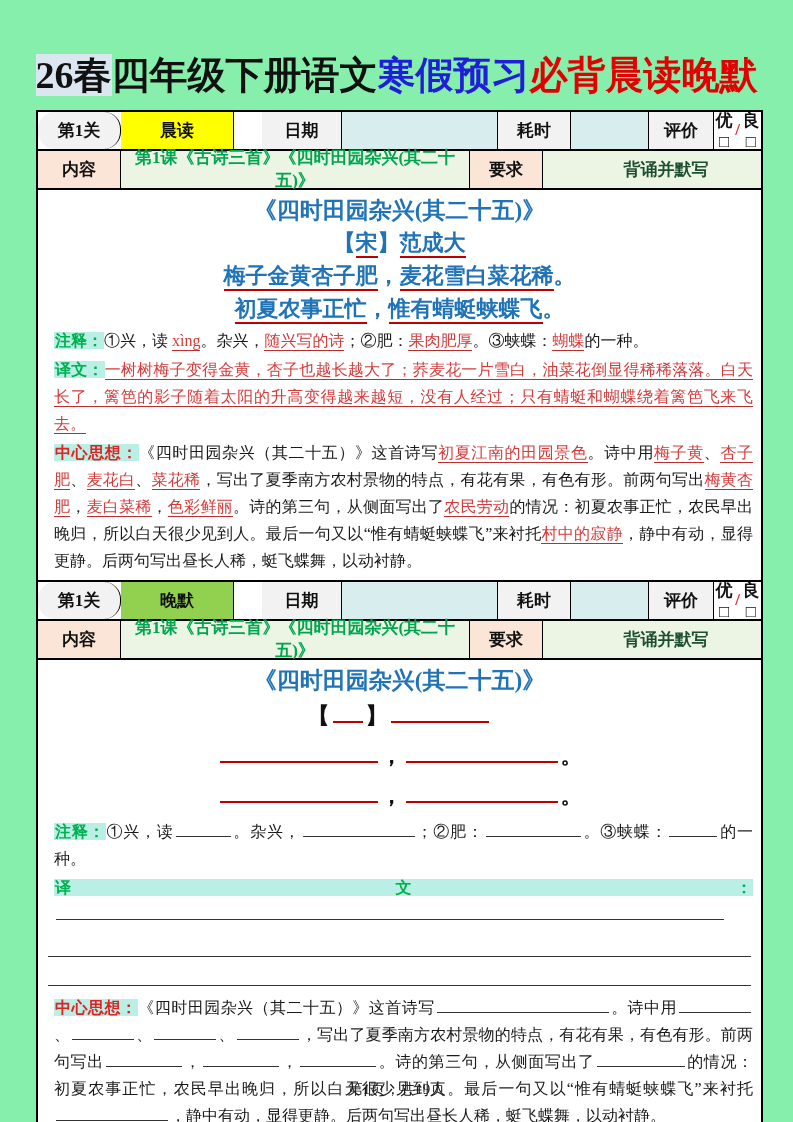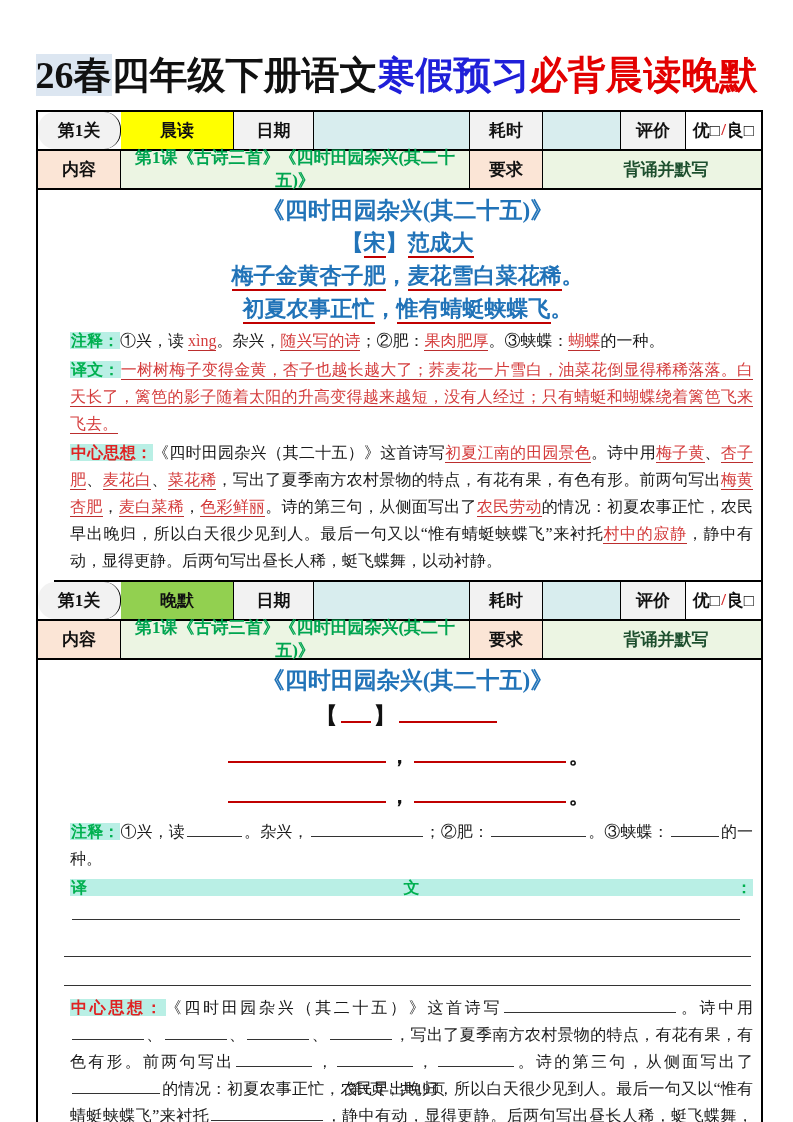--- a/index.html
+++ b/index.html
@@ -1,48 +1,48 @@
 <!DOCTYPE html>
 <html><head>
 <meta charset="utf-8">
 <style>
   * { margin:0; padding:0; box-sizing:border-box; }
   body { background:#e8e8e8; font-family:"Liberation Serif", serif; }
-  .page { width:793px; height:1122px; background:#ffffff; margin:0 auto; position:relative; overflow:hidden; }
+  .page { width:793px; height:1122px; background:#86efac; margin:0 auto; position:relative; overflow:hidden; }
 
   .doc-title { padding-top:54px; text-align:center; font-size:38px; font-weight:bold; letter-spacing:0px; white-space:nowrap; line-height:1.15; }
   .doc-title .seg-p   { color:#111111; }
   .doc-title .seg-hl  { color:#111111; background:#dce6f1; }
   .doc-title .seg-blue{ color:#1f1fd9; }
   .doc-title .seg-red { color:#e30000; }
 
   .frame { margin:12px 36px 0 36px; width:727px; border:2px solid #000; background:#fff; }
 
   .trow { display:flex; border-bottom:2px solid #000; }
   .cell { display:flex; align-items:center; justify-content:center; border-right:1.5px solid #000; font-weight:bold; font-size:17px; color:#111; height:37px; text-align:center; }
   .cell:last-child { border-right:none; }
-  .c1 { flex:0 0 83px;border-radius:17px; }  .c2 { flex:0 0 113px; } .c3 { flex:0 0 80px; }
+  .c1 { flex:0 0 83px;border-radius:17px; }  .c2 { flex:0 0 113px; } .c3 { flex:0 0 80px;margin-left:28px; }
   .c4 { flex:0 0 156px; } .c5 { flex:0 0 73px; }  .c6 { flex:0 0 78px; }
   .c7 { flex:0 0 65px; }  .c8 { flex:1; }
   .d1 { flex:0 0 83px; }  .d2 { flex:0 0 349px; } .d3 { flex:0 0 73px; } .d4 { flex:1; }
 
   .bg-gray  { background:#f2f2f2; }
   .bg-yellow{ background:#ffff00; }
   .bg-green { background:#92d050; }
   .bg-cyan  { background:#d8edee; }
   .bg-peach { background:#fbe5d6; }
   .bg-lgreen{ background:#ecf5e3; }
   .bg-white { background:#ffffff; }
 
   .rating .seg-p  { color:#111; }
   .rating .seg-rs { color:#d42a2a; padding:0 1px; }
   .content-text { color:#00a550; }
   .require-text { color:#1d4f2e;padding-left:28px; }
 
-  .content-block { padding:5px 8px 6px 8px; border-bottom:2px solid #000;margin-left:16px; }
+  .content-block { padding:5px 8px 6px 8px; border-bottom:2px solid #000; }
   .content-block.last { border-bottom:none; }
 
   .poem-title { text-align:center; font-size:23px; font-weight:bold; color:#2173b8; line-height:31px; }
   .poem-line  { text-align:center; font-size:22px; font-weight:bold; color:#2173b8; line-height:33px; }
   .poem-line .seg-u { border-bottom:2.5px solid #c00000; padding-bottom:1px; }
 
   .dict-line { text-align:center; font-size:22px; font-weight:bold; color:#111; line-height:40px; }
   .dict-line .seg-bl { display:inline-block; border-bottom:2px solid #c00000; height:18px; margin:0 3px; }
 
   .body-par { font-size:16px; line-height:27px; color:#1a1a1a; text-align:justify; margin-top:2px;padding-left:8px; }

